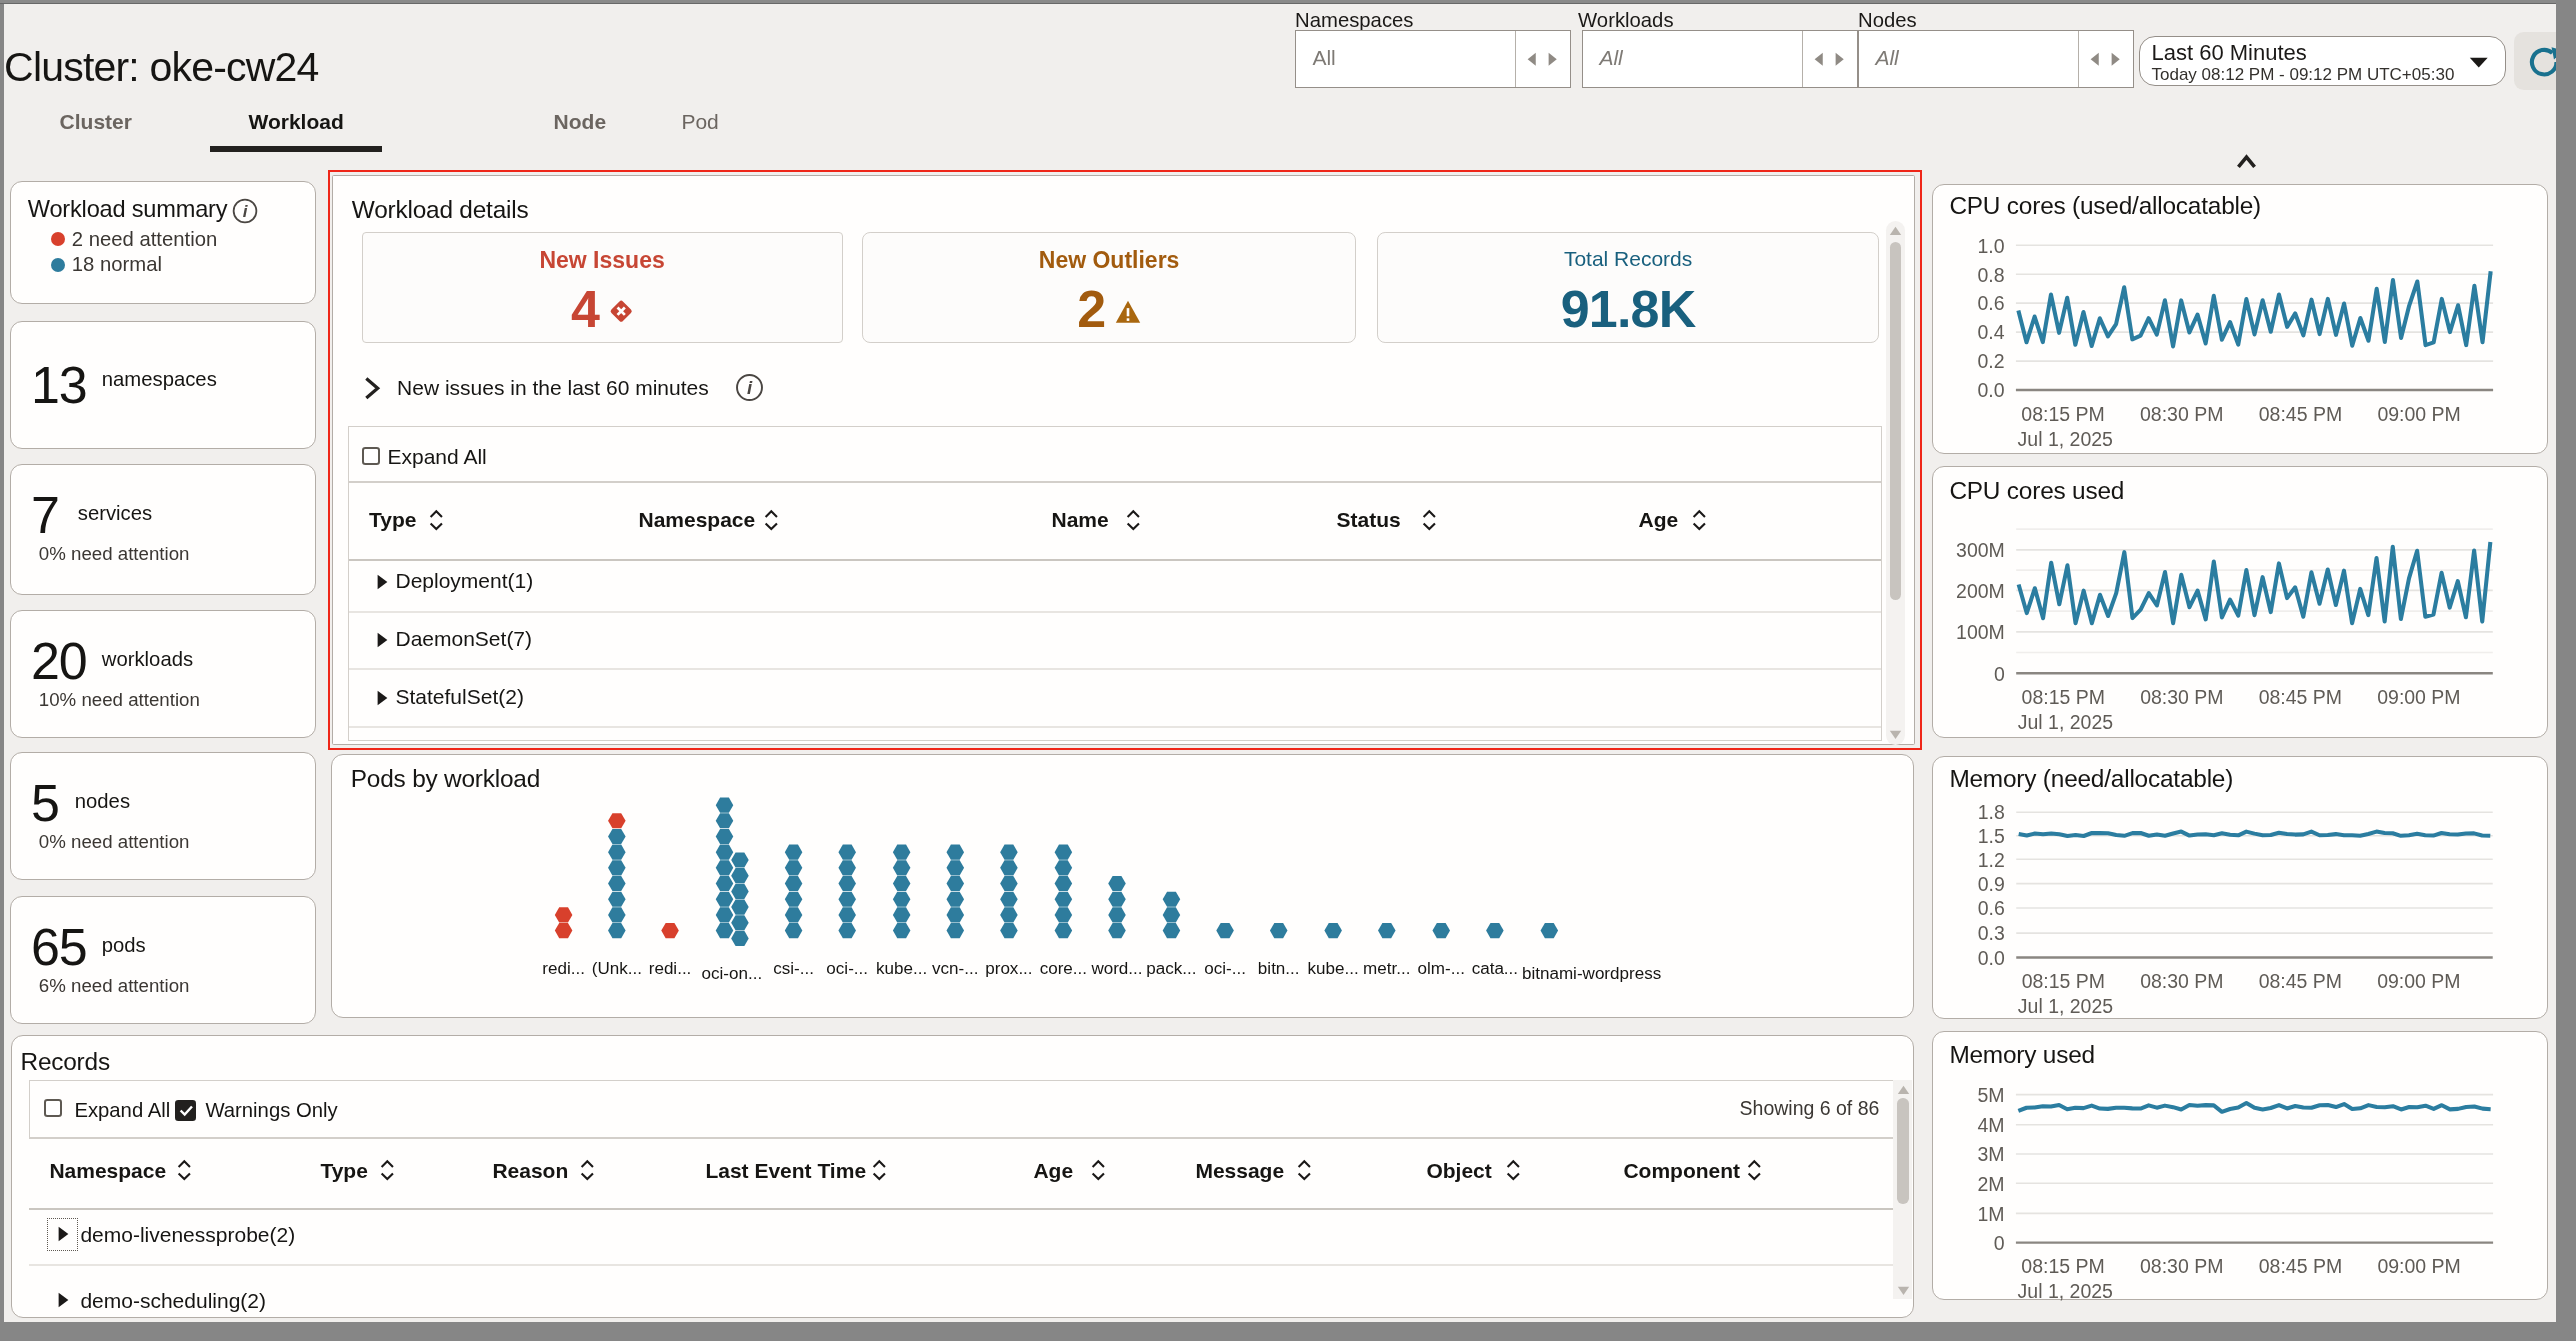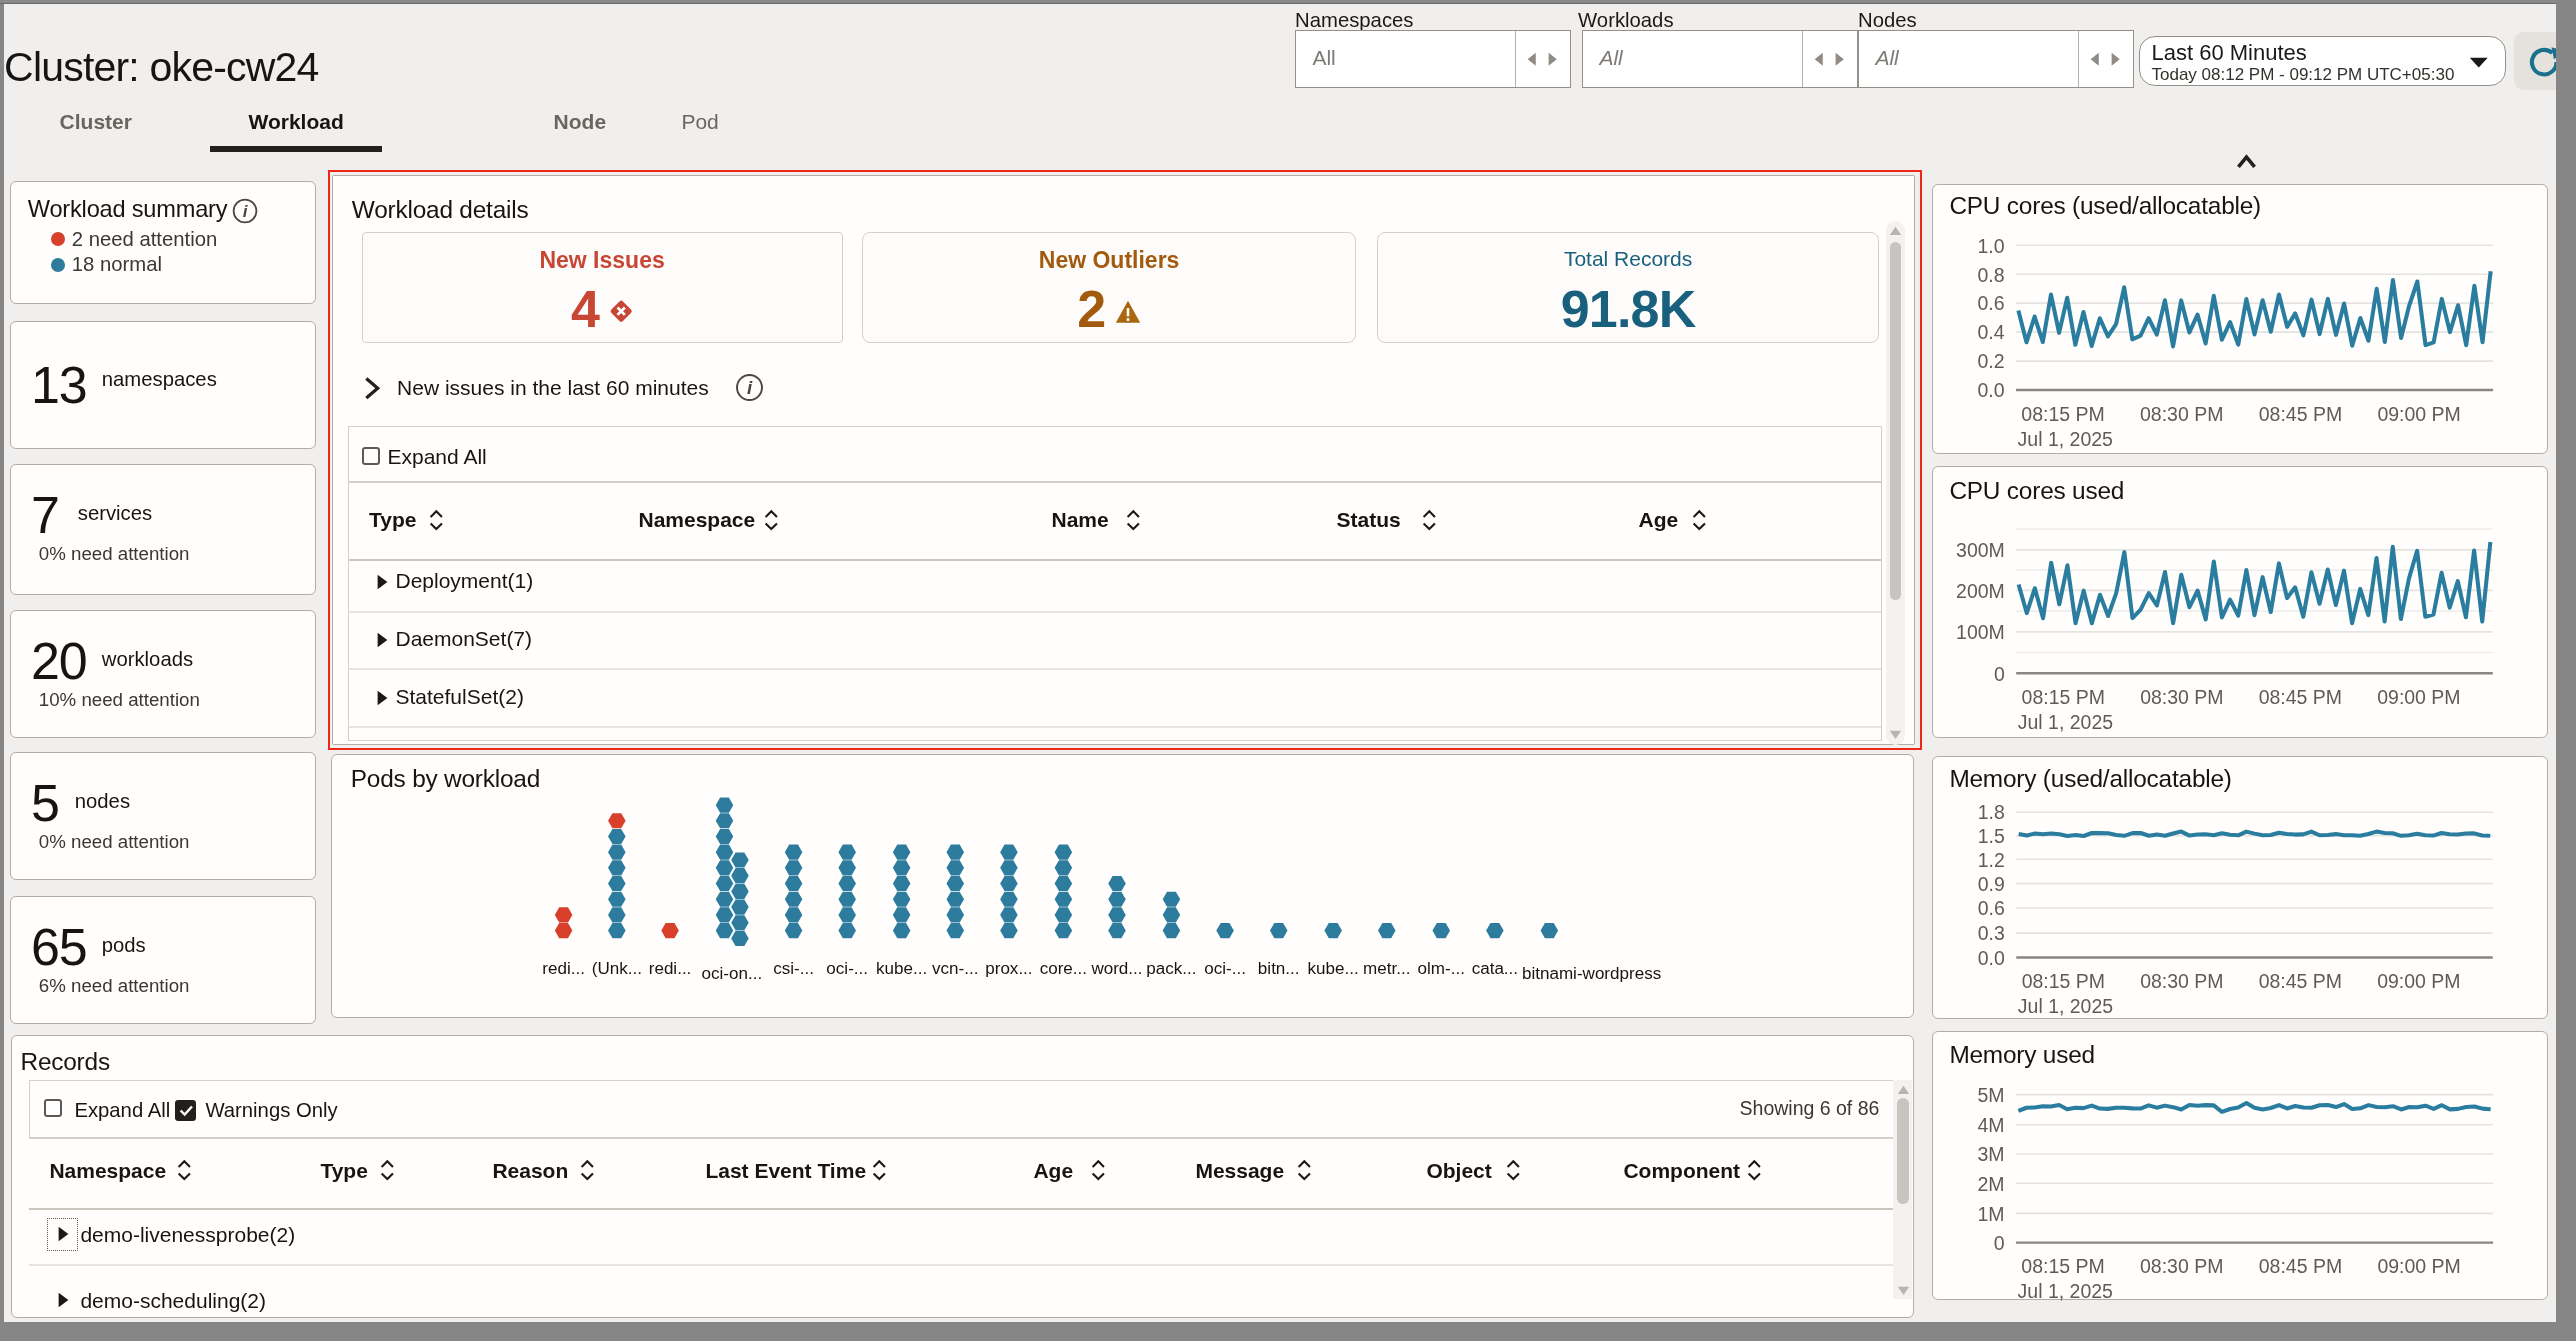--- a/index.html
+++ b/index.html
@@ -1,18 +1,18 @@
 <!DOCTYPE html>
 <html style="font-size:13px"><head><meta charset="utf-8"><style>
 *{margin:0;padding:0;box-sizing:border-box}
 html,body{width:2576px;height:1341px;overflow:hidden}
 body{font-family:"Liberation Sans",sans-serif;background:#868686;position:relative}
 #win{position:absolute;left:4.1px;top:4.1px;width:2552px;height:1318px;background:#f1efed;overflow:hidden}
 .abs{position:absolute}
-.card{position:absolute;background:#fffefd;border:1.6px solid #b3ada7;border-radius:6px}
+.card{position:absolute;background:#fffefd;border:1.6px solid #b3ada7;border-radius:12px}
 .sec{font-size:24.4px;color:#161513;letter-spacing:-0.2px}
 .bignum{font-size:52px;color:#161513;letter-spacing:-1.2px}
 .lbl{font-size:20.3px;color:#161513}
 .sub{font-size:18.7px;color:#3b3733}
 .hdr{font-size:21px;font-weight:bold;color:#161513}
 svg text{font-family:"Liberation Sans",sans-serif}
 .tick{font-size:24px;fill:#5f5b56}
 .cbx{position:absolute;width:18px;height:18px;border:2.4px solid #5e5952;border-radius:3.3px;background:#fff}
 .sep{position:absolute;height:1.6px;background:#e8e5e1}
 </style></head><body>
@@ -427,21 +427,21 @@
         <text x="88" y="263" text-anchor="end" class="tick" font-size="25">0</text>
         <text x="160" y="292" text-anchor="middle" class="tick" font-size="25">08:15 PM</text>
         <text x="306" y="292" text-anchor="middle" class="tick" font-size="25">08:30 PM</text>
         <text x="452" y="292" text-anchor="middle" class="tick" font-size="25">08:45 PM</text>
         <text x="598" y="292" text-anchor="middle" class="tick" font-size="25">09:00 PM</text>
         <text x="104" y="323" class="tick" font-size="25">Jul 1, 2025</text>
         <polyline points="105.0,144.7 115.0,179.9 125.0,149.3 135.1,186.2 145.1,117.9 155.1,169.1 165.1,121.1 175.1,192.4 185.1,152.3 195.2,192.4 205.2,157.3 215.2,183.5 225.2,155.3 235.2,104.9 245.2,186.1 255.3,175.6 265.3,155.3 275.3,170.5 285.3,129.4 295.3,192.4 305.3,132.8 315.4,172.7 325.4,152.3 335.4,187.7 345.4,116.5 355.4,185.4 365.4,163.4 375.5,183.1 385.5,127.0 395.5,182.5 405.5,135.7 415.5,178.7 425.6,118.7 435.6,161.5 445.6,148.2 455.6,184.4 465.6,129.7 475.6,168.4 485.7,126.3 495.7,169.9 505.7,127.7 515.7,192.4 525.7,150.1 535.7,182.5 545.8,112.0 555.8,190.3 565.8,98.3 575.8,187.2 585.8,137.1 595.8,103.2 605.9,184.5 615.9,181.8 625.9,130.3 635.9,173.2 645.9,140.5 655.9,185.1 666.0,102.9 676.0,190.4 686.0,92.4" fill="none" stroke="#2b7da0" stroke-width="5" stroke-linejoin="round"></polyline>
       </svg>
 </div>
 <div class="card" style="left:1928px;top:752px;width:616px;height:263px">
-  <div class="sec" style="position:absolute;left:16.3px;top:8.1px">Memory (used/allocatable)</div>
+  <div class="sec" style="position:absolute;left:16.3px;top:8.1px">Memory (need/allocatable)</div>
   <svg class="abs" style="left:0;top:0" width="617" height="263" viewBox="0 0 759 324">
         <line x1="102.0" y1="68" x2="689.0" y2="68" stroke="#e5e3e0" stroke-width="2"></line>
         <line x1="102.0" y1="97" x2="689.0" y2="97" stroke="#e5e3e0" stroke-width="2"></line>
         <line x1="102.0" y1="126" x2="689.0" y2="126" stroke="#e5e3e0" stroke-width="2"></line>
         <line x1="102.0" y1="156" x2="689.0" y2="156" stroke="#e5e3e0" stroke-width="2"></line>
         <line x1="102.0" y1="186" x2="689.0" y2="186" stroke="#e5e3e0" stroke-width="2"></line>
         <line x1="102.0" y1="217" x2="689.0" y2="217" stroke="#e5e3e0" stroke-width="2"></line>
         <line x1="102.0" y1="247" x2="689.0" y2="247" stroke="#8a8681" stroke-width="3"></line>
         <text x="88" y="77" text-anchor="end" class="tick" font-size="25">1.8</text>
         <text x="88" y="106" text-anchor="end" class="tick" font-size="25">1.5</text>

